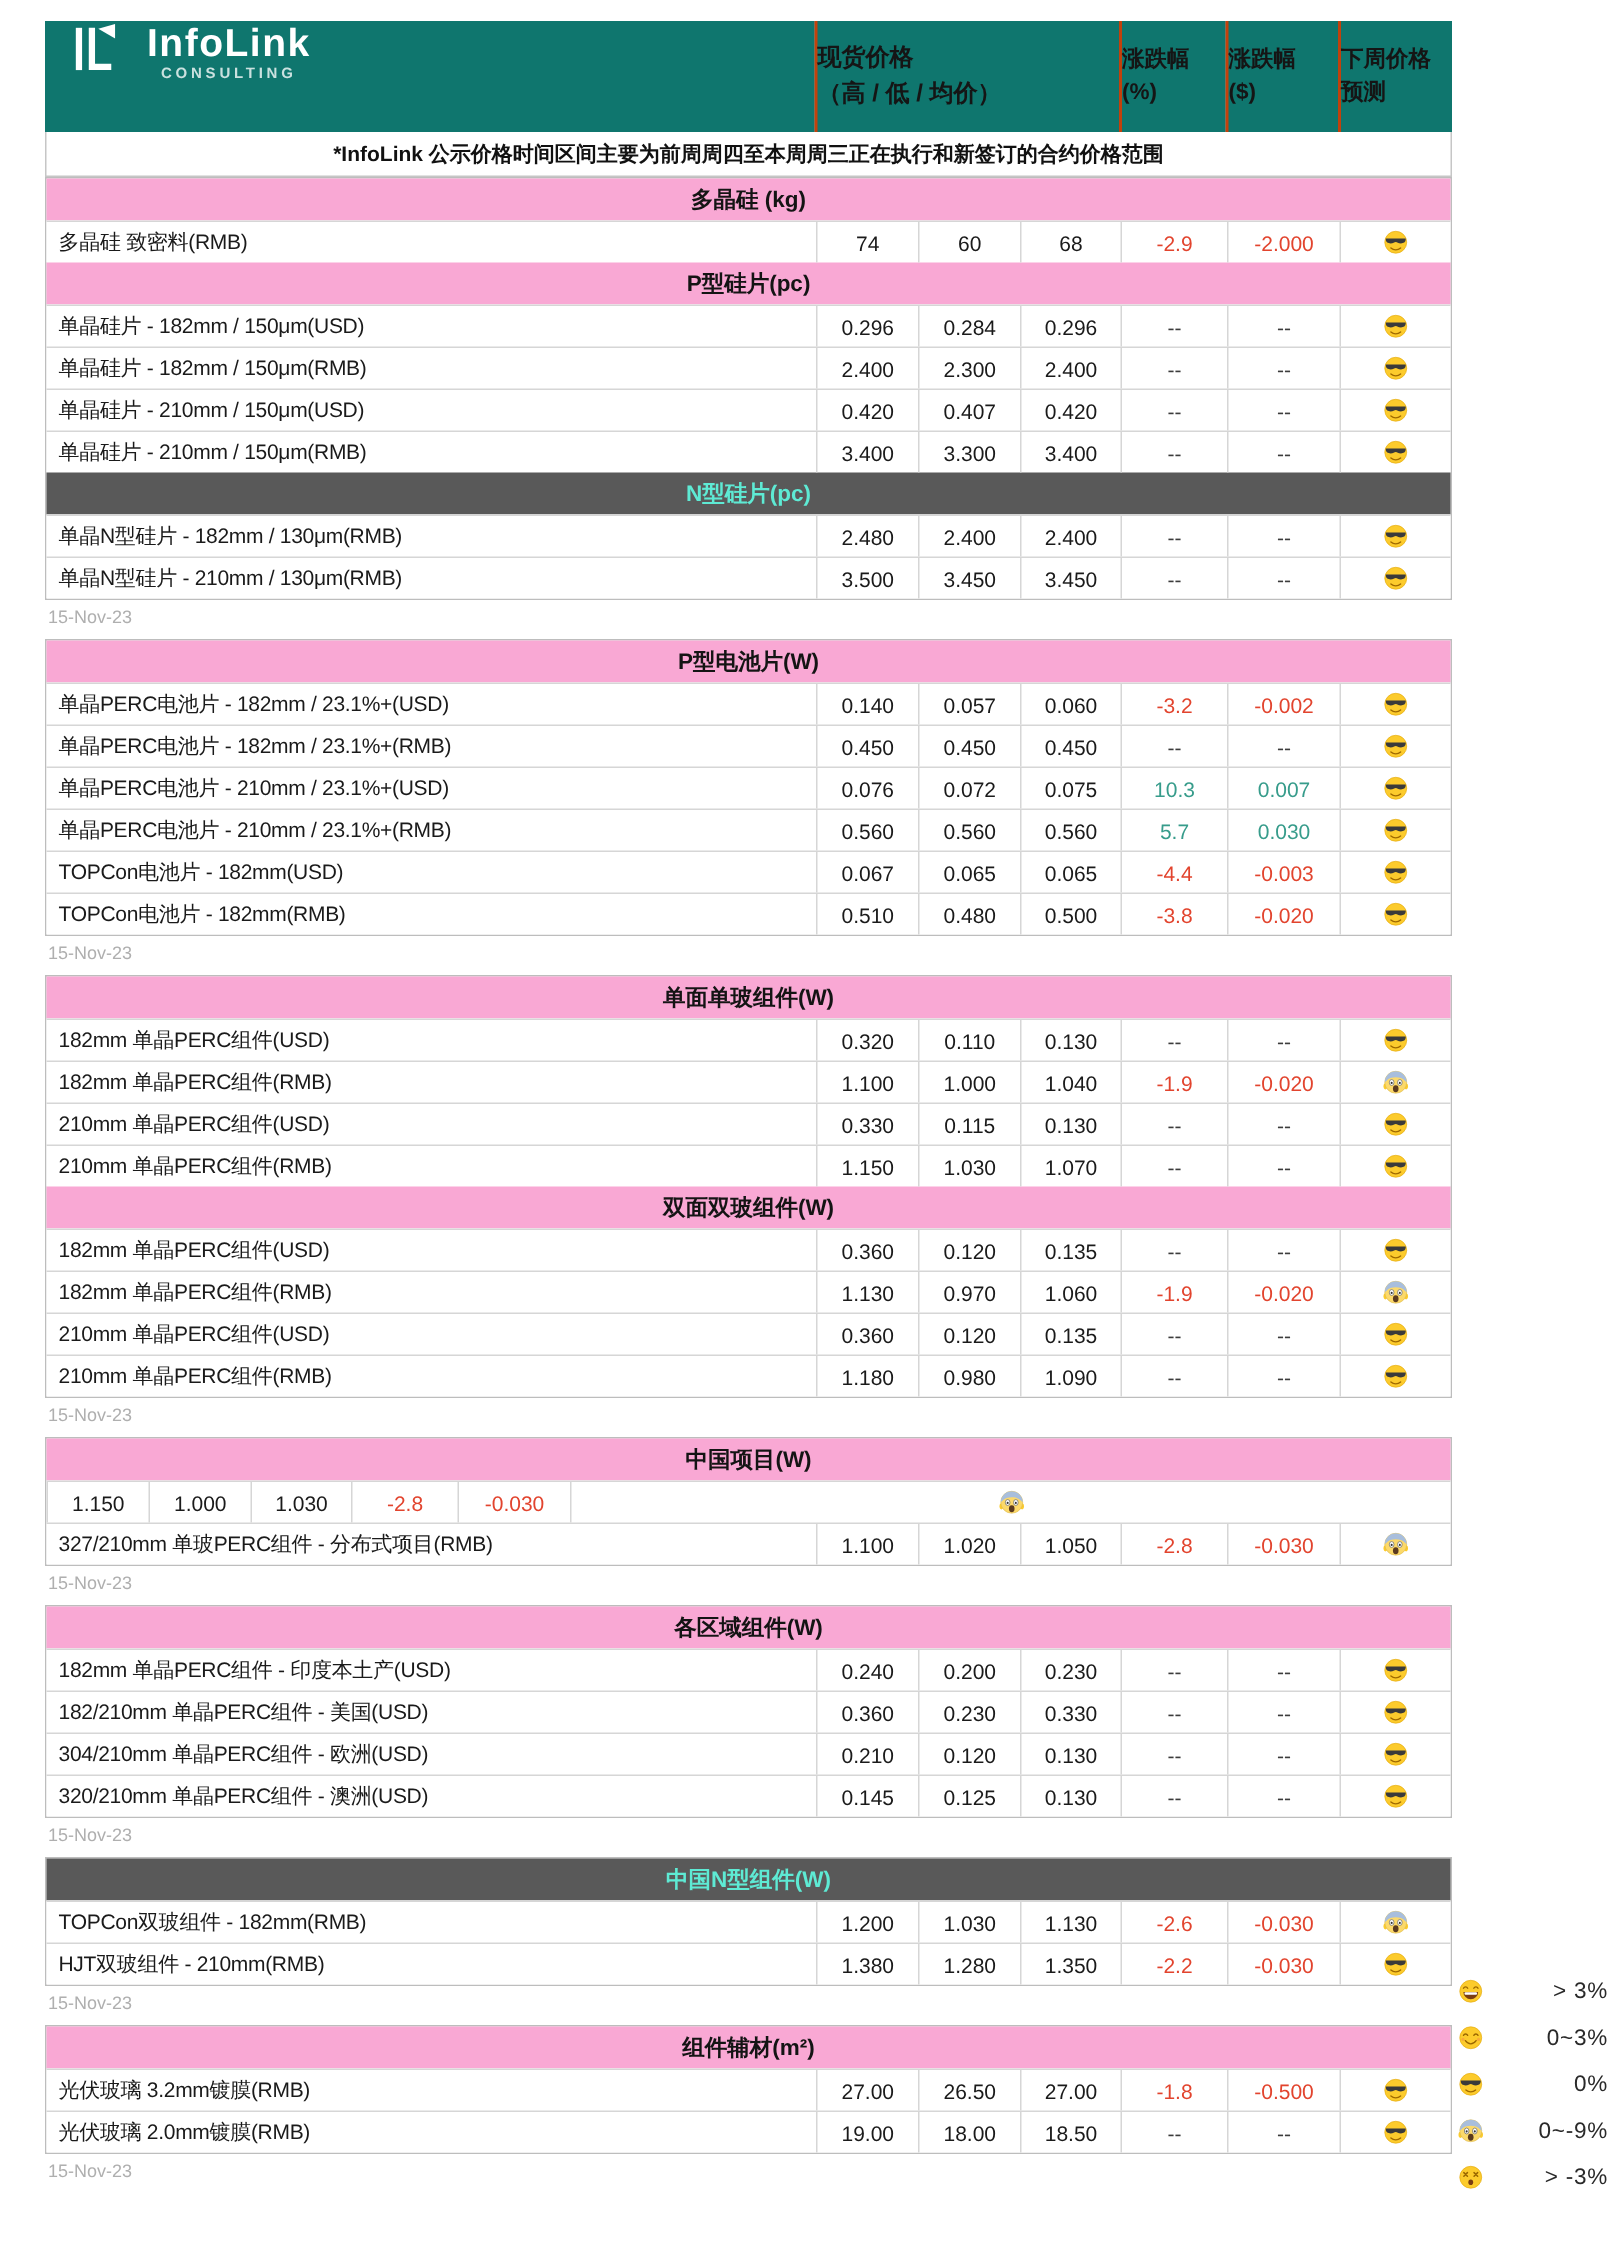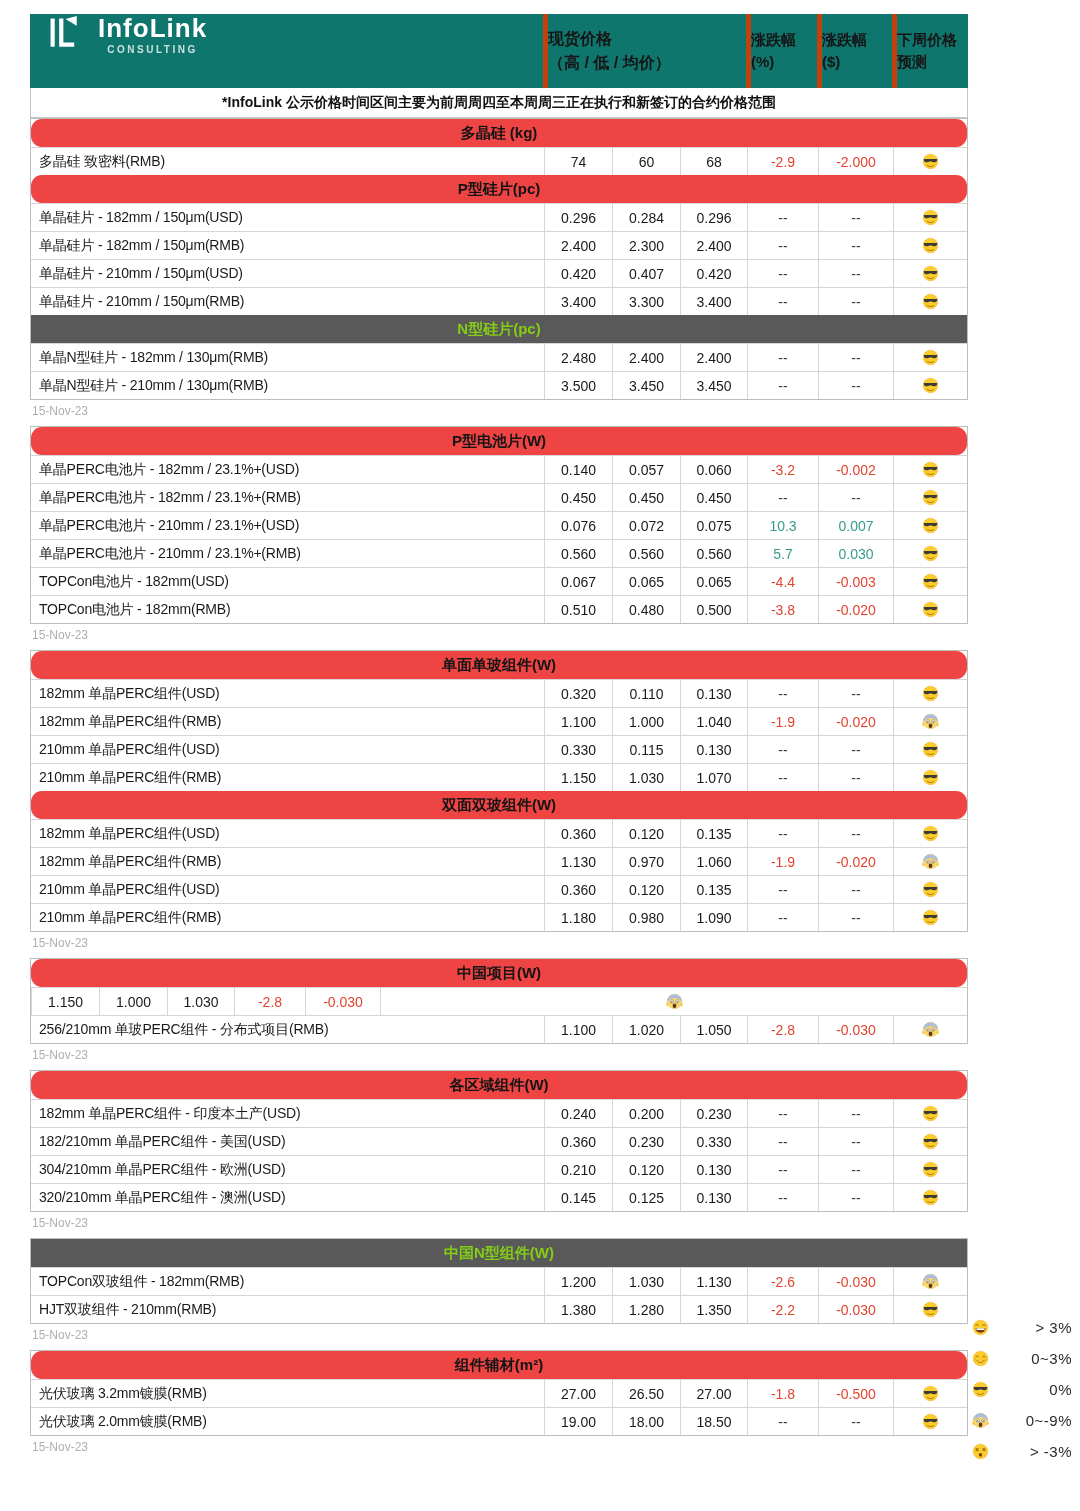--- a/index.html
+++ b/index.html
@@ -5,40 +5,40 @@
   * { margin:0; padding:0; box-sizing:border-box; }
   html,body { width:1080px; height:1511px; background:#ffffff;
     font-family:"Liberation Sans","DejaVu Sans",sans-serif; color:#1a1a1a; }
   .page { position:relative; width:1080px; height:1511px; overflow:hidden; }
   .main { position:absolute; left:30px; top:14px; width:938px; }
 
   
   .yellow-header { display:flex; height:74px; }
   .yh-cell { background:#0f766e; display:flex; flex-direction:column; justify-content:center;
     align-items:flex-start; font-weight:bold; font-size:16px; color:#151515; line-height:1.5; text-align:center; }
-  .yh-cell + .yh-cell { border-left:5px solid #c2410c; }
+  .yh-cell + .yh-cell { border-left:2px solid #c2410c; }
   .logo-cell { flex:0 0 513px; flex-direction:row; justify-content:flex-start; padding-left:16px; }
   .spot-cell { flex:0 0 203px; } .pct-cell { flex:0 0 71px; } .usd-cell { flex:0 0 75px; } .fc-cell { flex:0 0 76px; }
   .pct-cell, .usd-cell { font-size:15px; }
   .fc-cell { font-size:15px; }
   .brand-wrap { margin-left:12px; }
   .brand { color:#ffffff; font-size:26px; font-weight:bold; letter-spacing:1px; line-height:1.1; }
   .brand-sub { color:rgba(255,255,255,.78); font-size:10px; font-weight:bold; letter-spacing:2.5px; line-height:1.4; }
 
   
   .note-row { height:30px; display:flex; align-items:center; justify-content:center;
     font-size:14px; font-weight:bold; color:#111; background:#fff;
     border:1px solid #c6c6c6; border-top:none; }
 
   
   .group { border:1px solid #bdbdbd; background:#fff; }
   .section-header { height:28px; display:flex; align-items:center; justify-content:center;
     font-weight:bold; font-size:15px; }
-  .section-header.light { background:#ef4444; color:#141414;border-radius:11px; }
-  .section-header.dark  { background:#595959; color:#84cc16; }
+  .section-header.light { background:#f9a8d4; color:#141414; }
+  .section-header.dark  { background:#595959; color:#5eead4; }
   .row { display:flex; height:28px; border-top:1px solid #d6d6d6; background:#fff; }
   .cell { display:flex; align-items:center; justify-content:center; font-size:14px; border-left:1px solid #d6d6d6; }
   .c-name { flex:0 0 513px; justify-content:flex-start; padding-left:8px; border-left:none; letter-spacing:-0.2px; }
   .c-high { flex:0 0 68px; } .c-low { flex:0 0 68px; } .c-avg { flex:0 0 67px; }
   .c-pct { flex:0 0 71px; } .c-usd { flex:0 0 75px; } .c-fc { flex:1 1 auto; }
   .down { color:#E2442E; } .up { color:#379C8B; } .flat { color:#3c3c3c; }
   .date { font-size:12px; line-height:12px; color:#AFAFAF; padding:5px 2px 9px 2px; }
 
   
   .legend { position:absolute; left:972px; top:1312px; width:102px; }
@@ -445,21 +445,21 @@
                 <path d="M1.4 10a8.6 8.6 0 0 1 17.2 0c-2-1.5-3.2-3.9-8.6-3.9S3.4 8.5 1.4 10z" fill="#A8BEDC"></path>
                 <ellipse cx="6.8" cy="10.2" rx="1.8" ry="2.3" fill="#fff" stroke="#555" stroke-width="0.5"></ellipse>
                 <ellipse cx="13.2" cy="10.2" rx="1.8" ry="2.3" fill="#fff" stroke="#555" stroke-width="0.5"></ellipse>
                 <circle cx="6.8" cy="10.5" r="0.8" fill="#333"></circle>
                 <circle cx="13.2" cy="10.5" r="0.8" fill="#333"></circle>
                 <ellipse cx="10" cy="15.1" rx="2.2" ry="2.7" fill="#5B3A1E"></ellipse>
               </svg>
             </div>
           </div>
           <div class="row">
-            <div class="cell c-name">256/210mm 单玻PERC组件 - 分布式项目(RMB)</div>
+            <div class="cell c-name">327/210mm 单玻PERC组件 - 分布式项目(RMB)</div>
             <div class="cell c-high">1.100</div>
             <div class="cell c-low">1.020</div>
             <div class="cell c-avg">1.050</div>
             <div class="cell c-pct down">-2.8</div>
             <div class="cell c-usd down">-0.030</div>
             <div class="cell c-fc icon-cell">
               <svg viewBox="0 0 20 20" width="17" height="17">
                 <ellipse cx="1.9" cy="13.2" rx="1.5" ry="2.4" fill="#FCCB2C"></ellipse>
                 <ellipse cx="18.1" cy="13.2" rx="1.5" ry="2.4" fill="#FCCB2C"></ellipse>
                 <circle cx="10" cy="10" r="8.6" fill="#FCD96A" stroke="#D8B44A" stroke-width="0.4"></circle>

